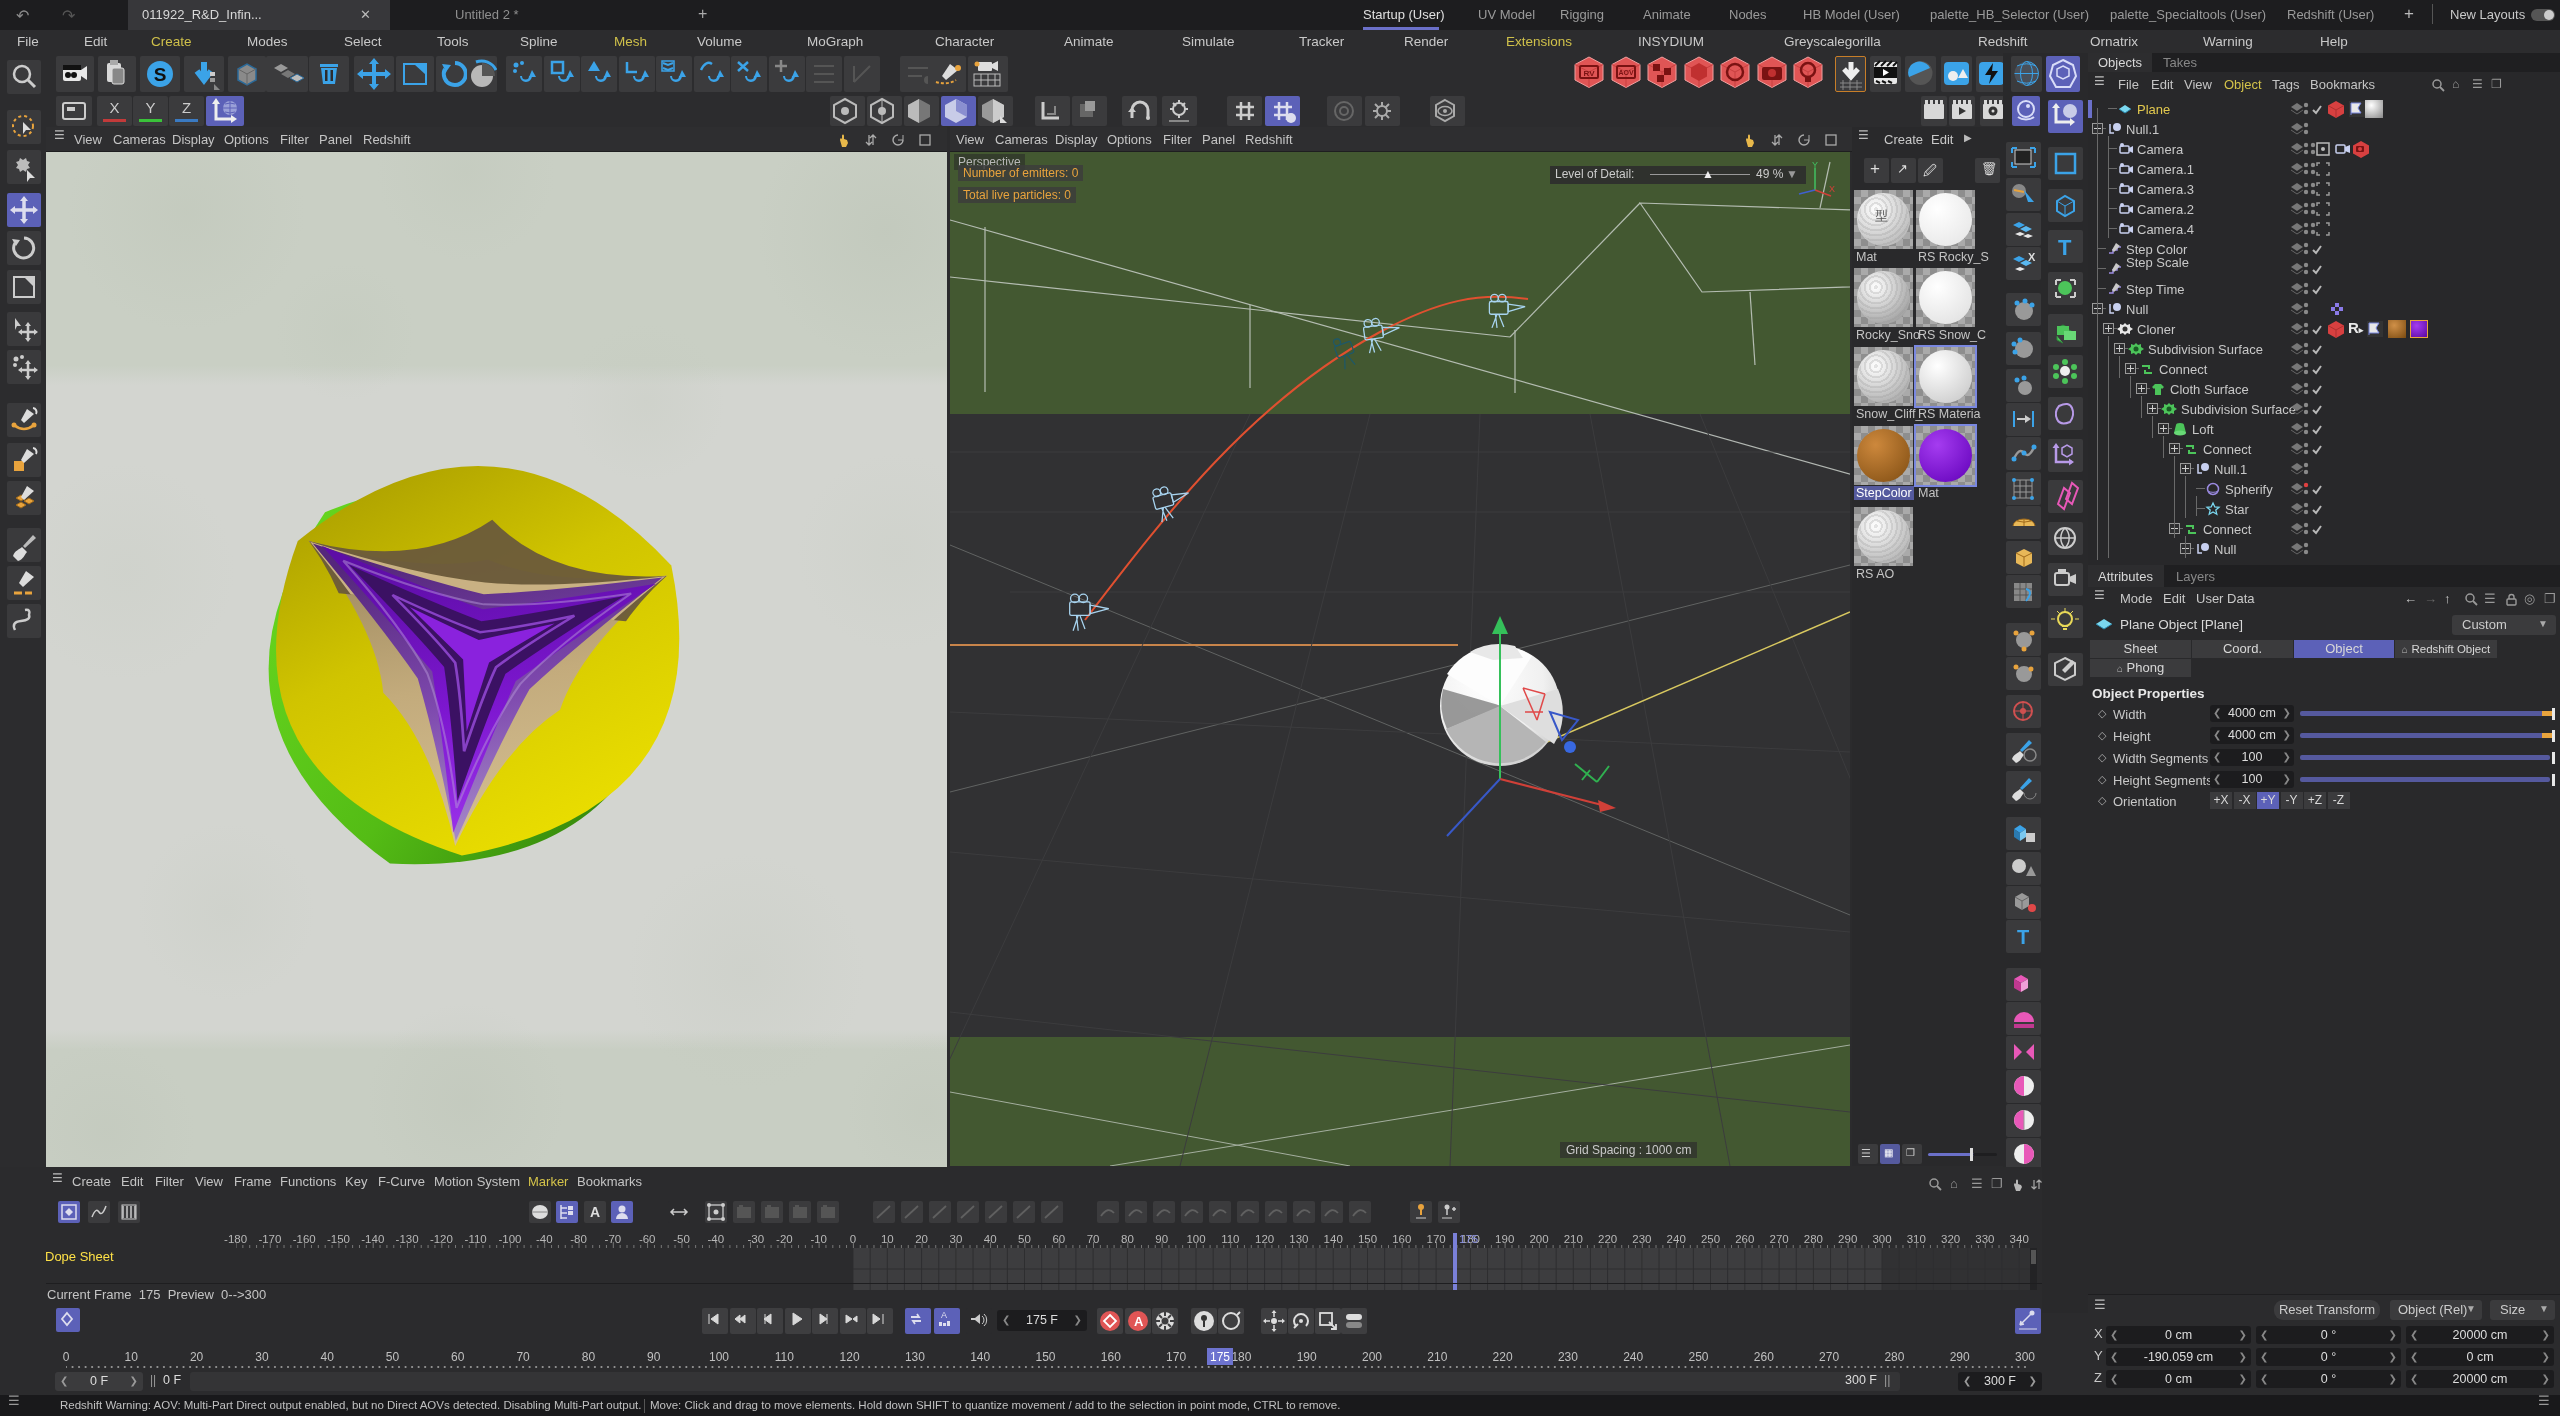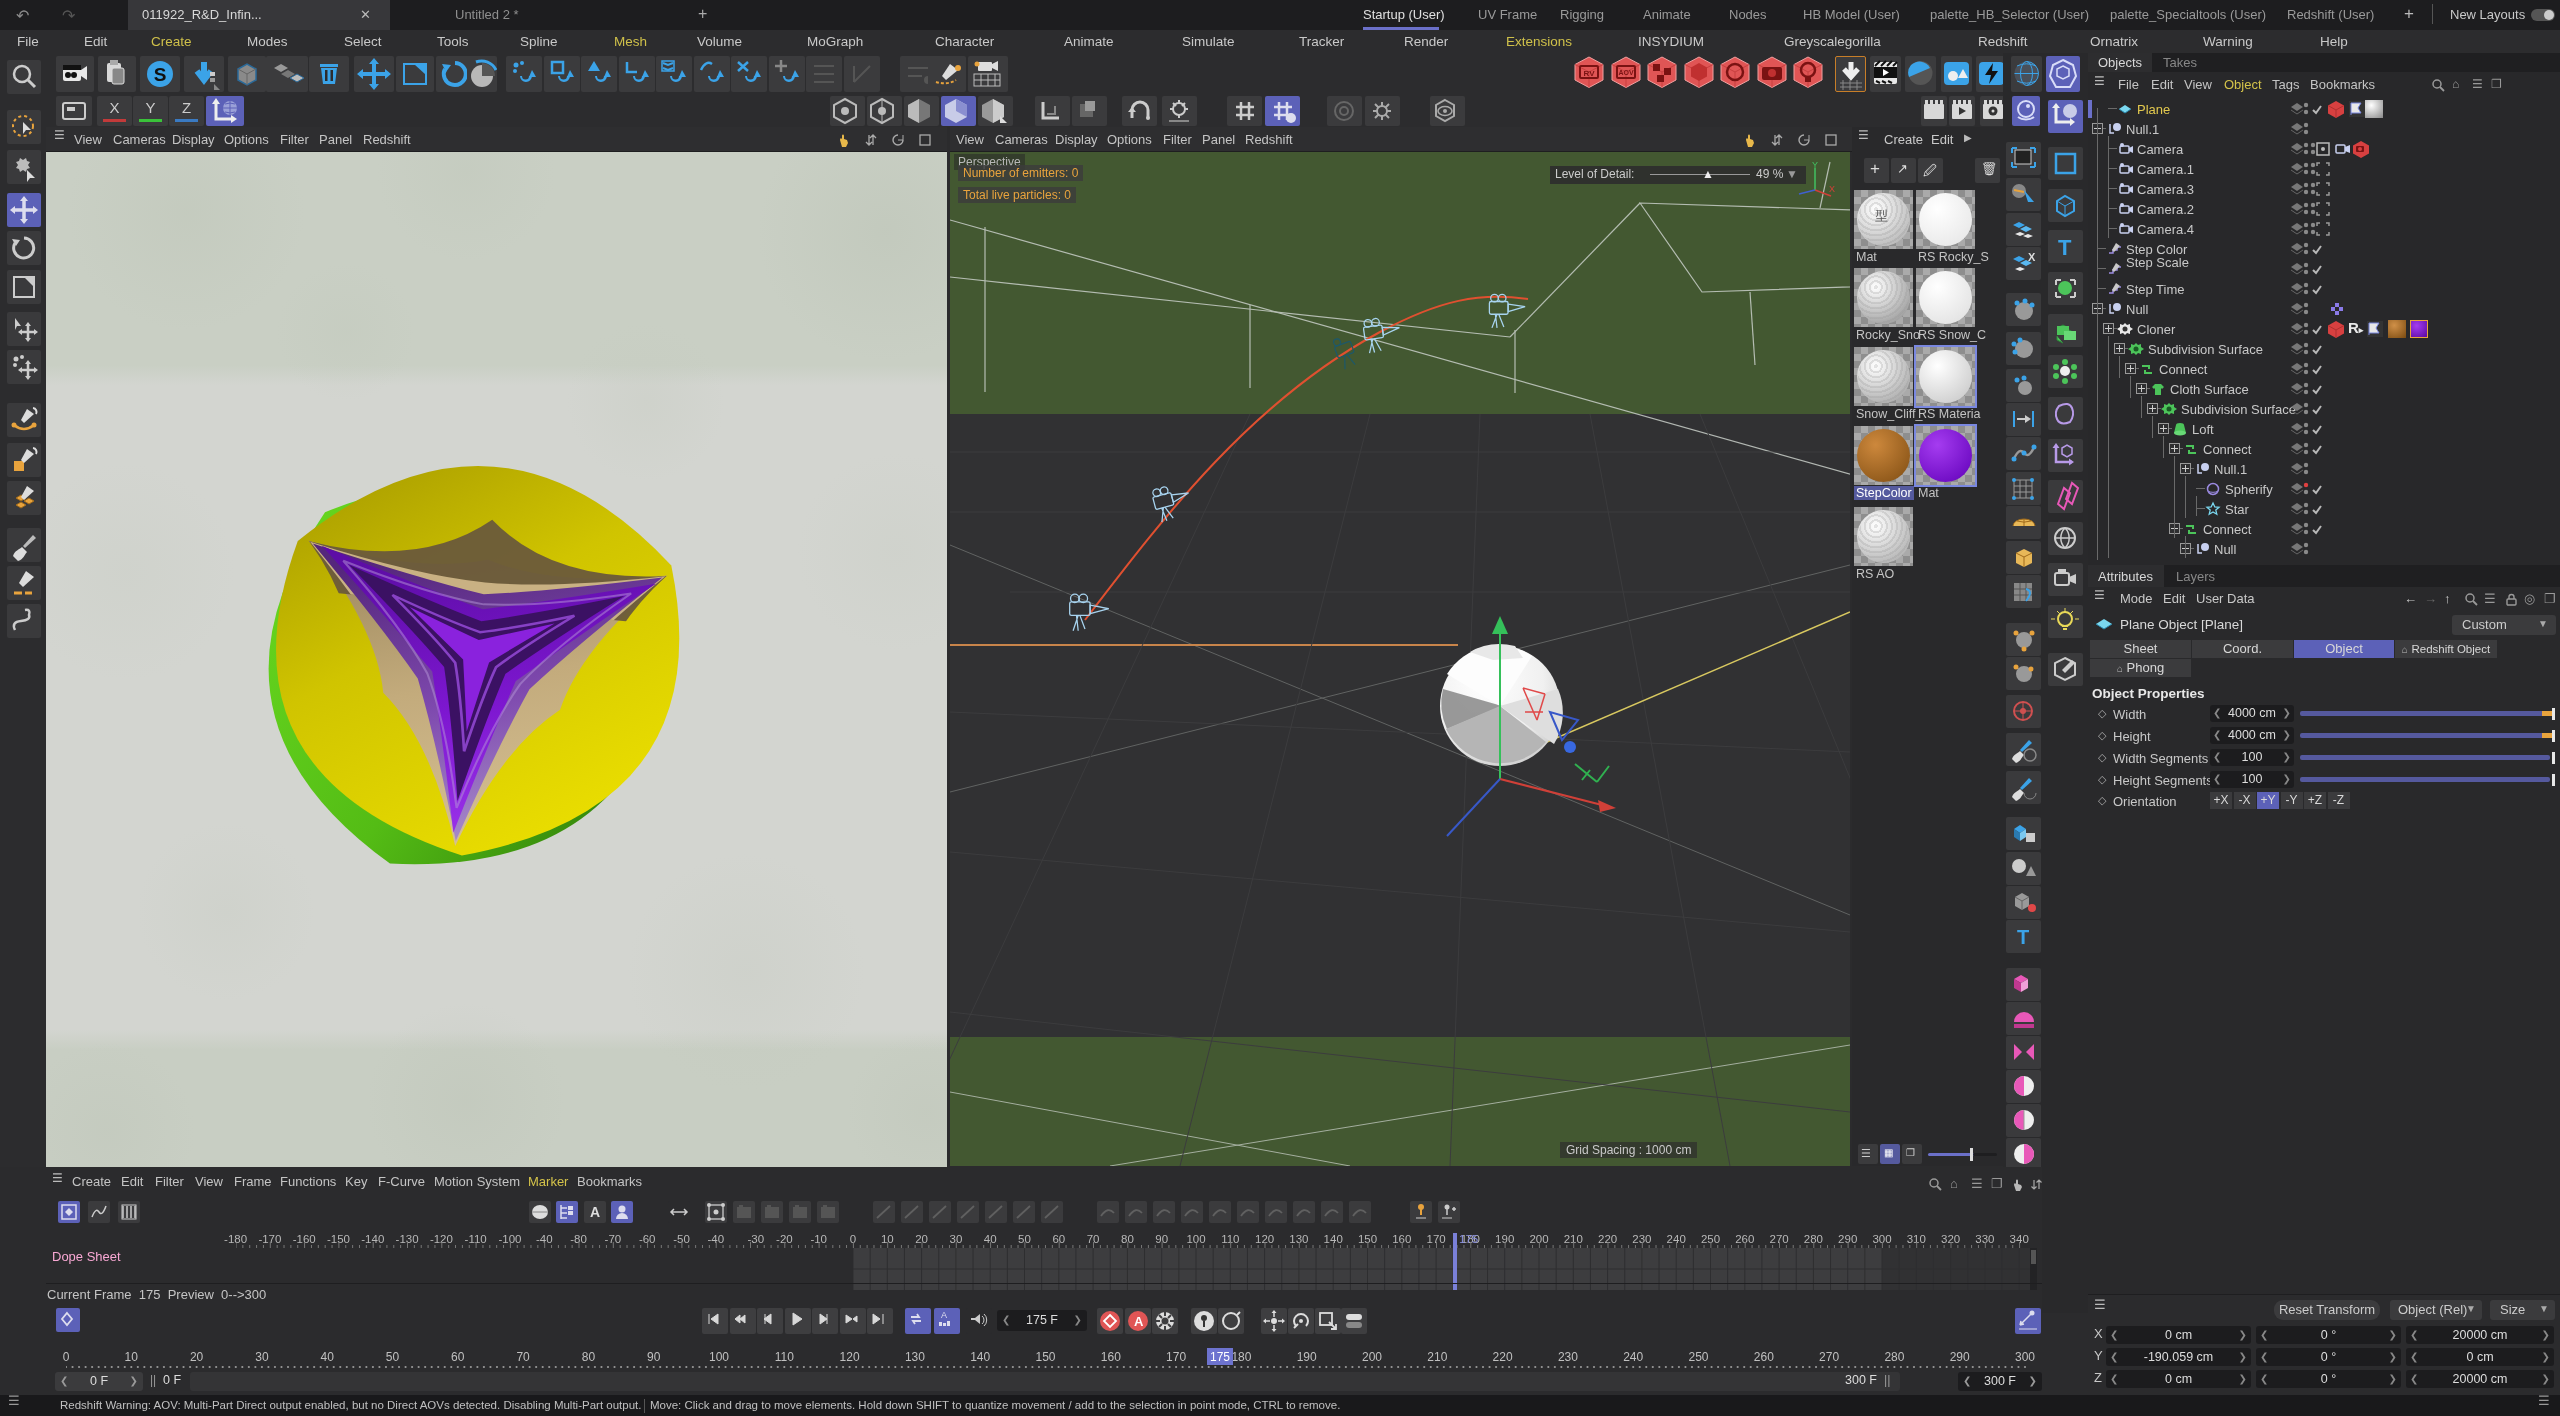--- a/index.html
+++ b/index.html
@@ -15,21 +15,21 @@
 <div id="root">
 <div class="abs" style="left:0;top:0;width:2560px;height:30px;background:#1d1d1f;"></div>
 <div class="abs" style="left:16px;top:6px;color:#8a8a8a;font-size:16px;">↶</div>
 <div class="abs" style="left:62px;top:6px;color:#555;font-size:16px;">↷</div>
 <div class="abs" style="left:128px;top:0;width:262px;height:30px;background:#37373a;"></div>
 <div class="abs txt" style="left:142px;top:7px;color:#d8d8d8;">011922_R&amp;D_Infin...</div>
 <div class="abs" style="left:360px;top:7px;color:#bbb;font-size:13px;">✕</div>
 <div class="abs txt" style="left:455px;top:7px;color:#8f8f8f;">Untitled 2 *</div>
 <div class="abs" style="left:698px;top:5px;color:#aaa;font-size:16px;">+</div>
 <div class="abs txt" style="left:1363px;top:7px;color:#e0e0e0;">Startup (User)</div>
-<div class="abs txt" style="left:1478px;top:7px;color:#9a9a9a;">UV Frame</div>
+<div class="abs txt" style="left:1478px;top:7px;color:#9a9a9a;">UV Model</div>
 <div class="abs txt" style="left:1560px;top:7px;color:#9a9a9a;">Rigging</div>
 <div class="abs txt" style="left:1643px;top:7px;color:#9a9a9a;">Animate</div>
 <div class="abs txt" style="left:1729px;top:7px;color:#9a9a9a;">Nodes</div>
 <div class="abs txt" style="left:1803px;top:7px;color:#9a9a9a;">HB Model (User)</div>
 <div class="abs txt" style="left:1930px;top:7px;color:#9a9a9a;">palette_HB_Selector (User)</div>
 <div class="abs txt" style="left:2110px;top:7px;color:#9a9a9a;">palette_Specialtools (User)</div>
 <div class="abs txt" style="left:2287px;top:7px;color:#9a9a9a;">Redshift (User)</div>
 <div class="abs" style="left:1363px;top:27px;width:76px;height:3px;background:#6b70c9;"></div>
 <div class="abs" style="left:2404px;top:4px;color:#bbb;font-size:17px;">+</div>
 <div class="abs" style="left:2432px;top:4px;width:1px;height:20px;background:#555;"></div>
@@ -2136,21 +2136,21 @@
         <path d="M6 17 h10" stroke="#ccc"></path>
       </svg>
     </div>
     <div class="abs" style="left:1438px;top:1201px;width:22px;height:22px;background:#3b3b3d;border-radius:2px;">
       <svg width="22" height="22" viewBox="0 0 22 22" style="position:absolute;left:0px;top:0px">
         <path d="M9 4 v10 M14 8 h4 M16 6 v4" stroke="#ccc" stroke-width="1.5"></path>
         <circle cx="9" cy="6" r="2.5" fill="#ccc"></circle>
         <path d="M4 17 h10" stroke="#ccc"></path>
       </svg>
     </div>
-    <div class="abs" style="left:52px;top:1249px;color:#f9a8d4;font-size:13px;">Dope Sheet</div>
+    <div class="abs" style="left:45px;top:1249px;color:#fde047;font-size:13px;">Dope Sheet</div>
     <div class="abs" style="left:221.60000000000002px;top:1233px;width:28px;text-align:center;color:#b8b8b8;font-size:11.5px;">-180</div>
     <div class="abs" style="left:255.89999999999998px;top:1233px;width:28px;text-align:center;color:#b8b8b8;font-size:11.5px;">-170</div>
     <div class="abs" style="left:290.19999999999993px;top:1233px;width:28px;text-align:center;color:#b8b8b8;font-size:11.5px;">-160</div>
     <div class="abs" style="left:324.5px;top:1233px;width:28px;text-align:center;color:#b8b8b8;font-size:11.5px;">-150</div>
     <div class="abs" style="left:358.79999999999995px;top:1233px;width:28px;text-align:center;color:#b8b8b8;font-size:11.5px;">-140</div>
     <div class="abs" style="left:393.09999999999997px;top:1233px;width:28px;text-align:center;color:#b8b8b8;font-size:11.5px;">-130</div>
     <div class="abs" style="left:427.4px;top:1233px;width:28px;text-align:center;color:#b8b8b8;font-size:11.5px;">-120</div>
     <div class="abs" style="left:461.7px;top:1233px;width:28px;text-align:center;color:#b8b8b8;font-size:11.5px;">-110</div>
     <div class="abs" style="left:496.0px;top:1233px;width:28px;text-align:center;color:#b8b8b8;font-size:11.5px;">-100</div>
     <div class="abs" style="left:530.3px;top:1233px;width:28px;text-align:center;color:#b8b8b8;font-size:11.5px;">-40</div>

